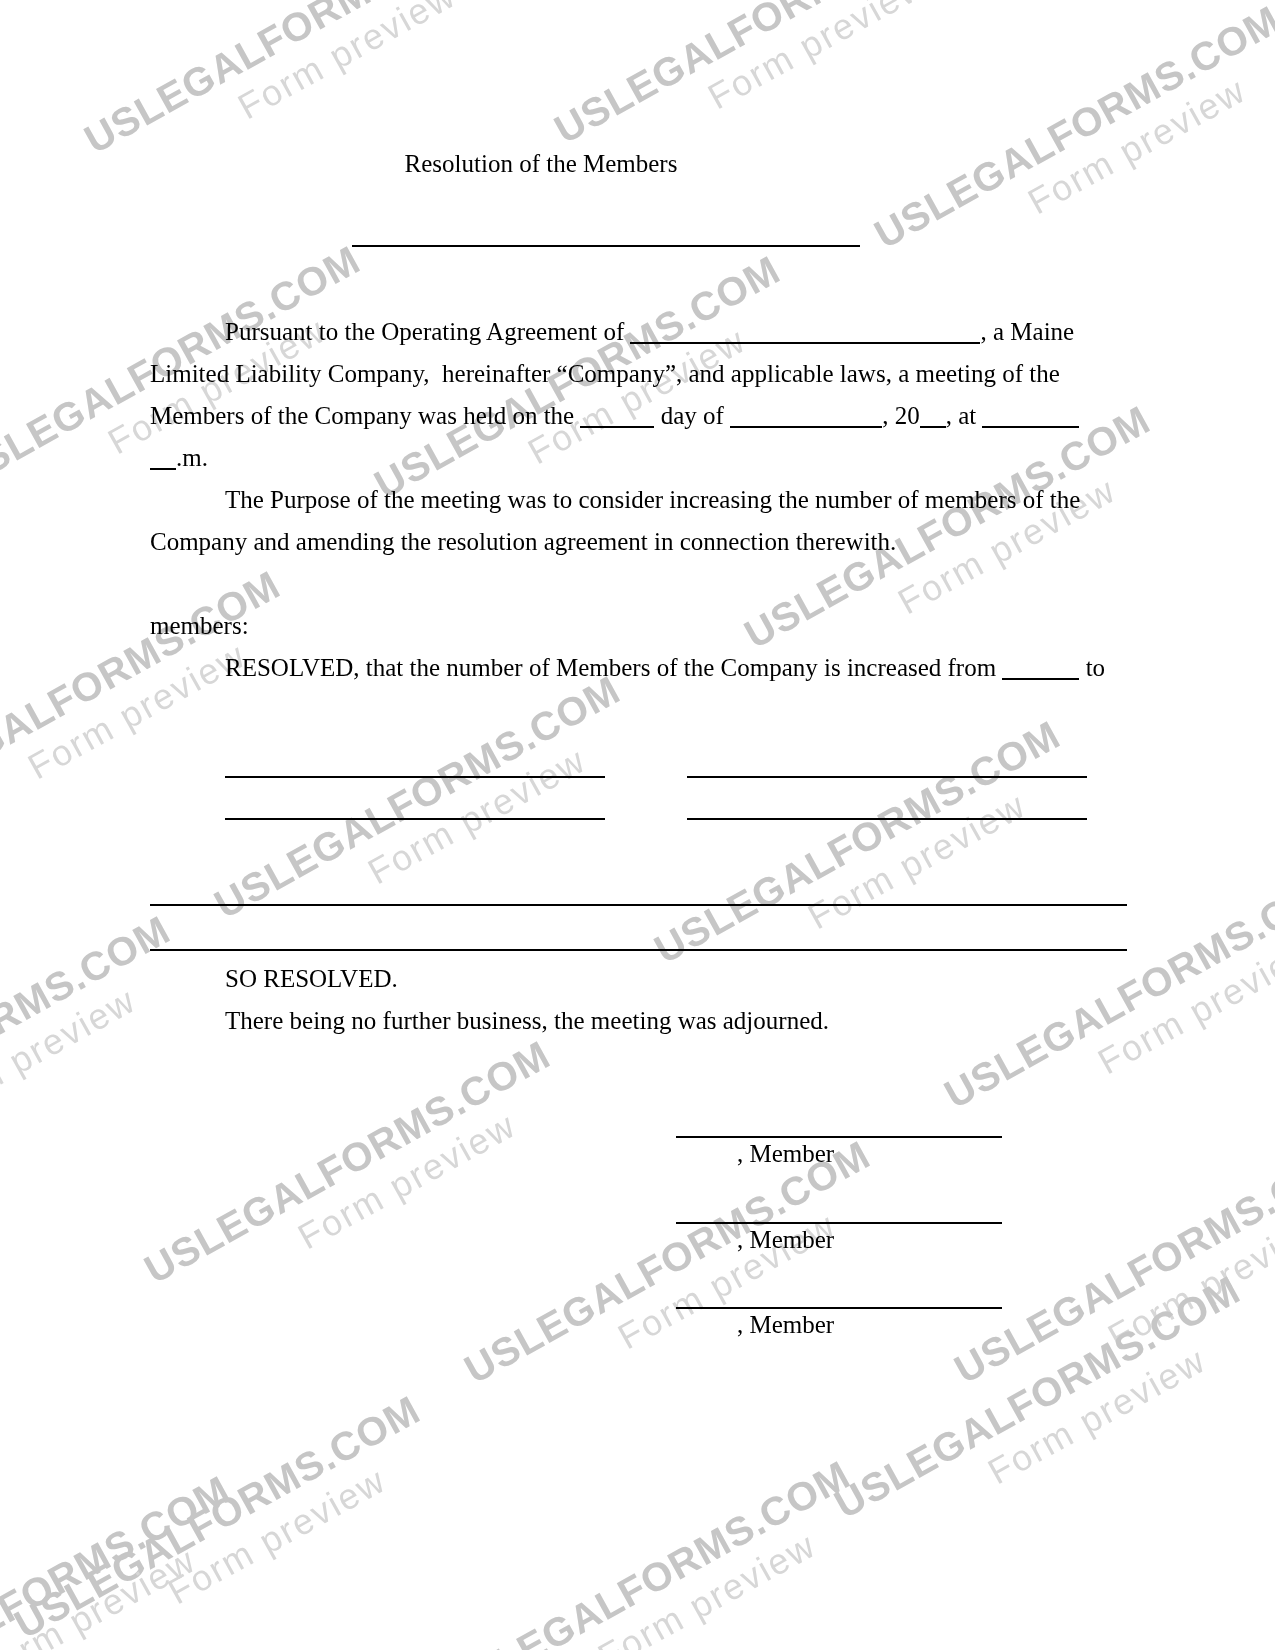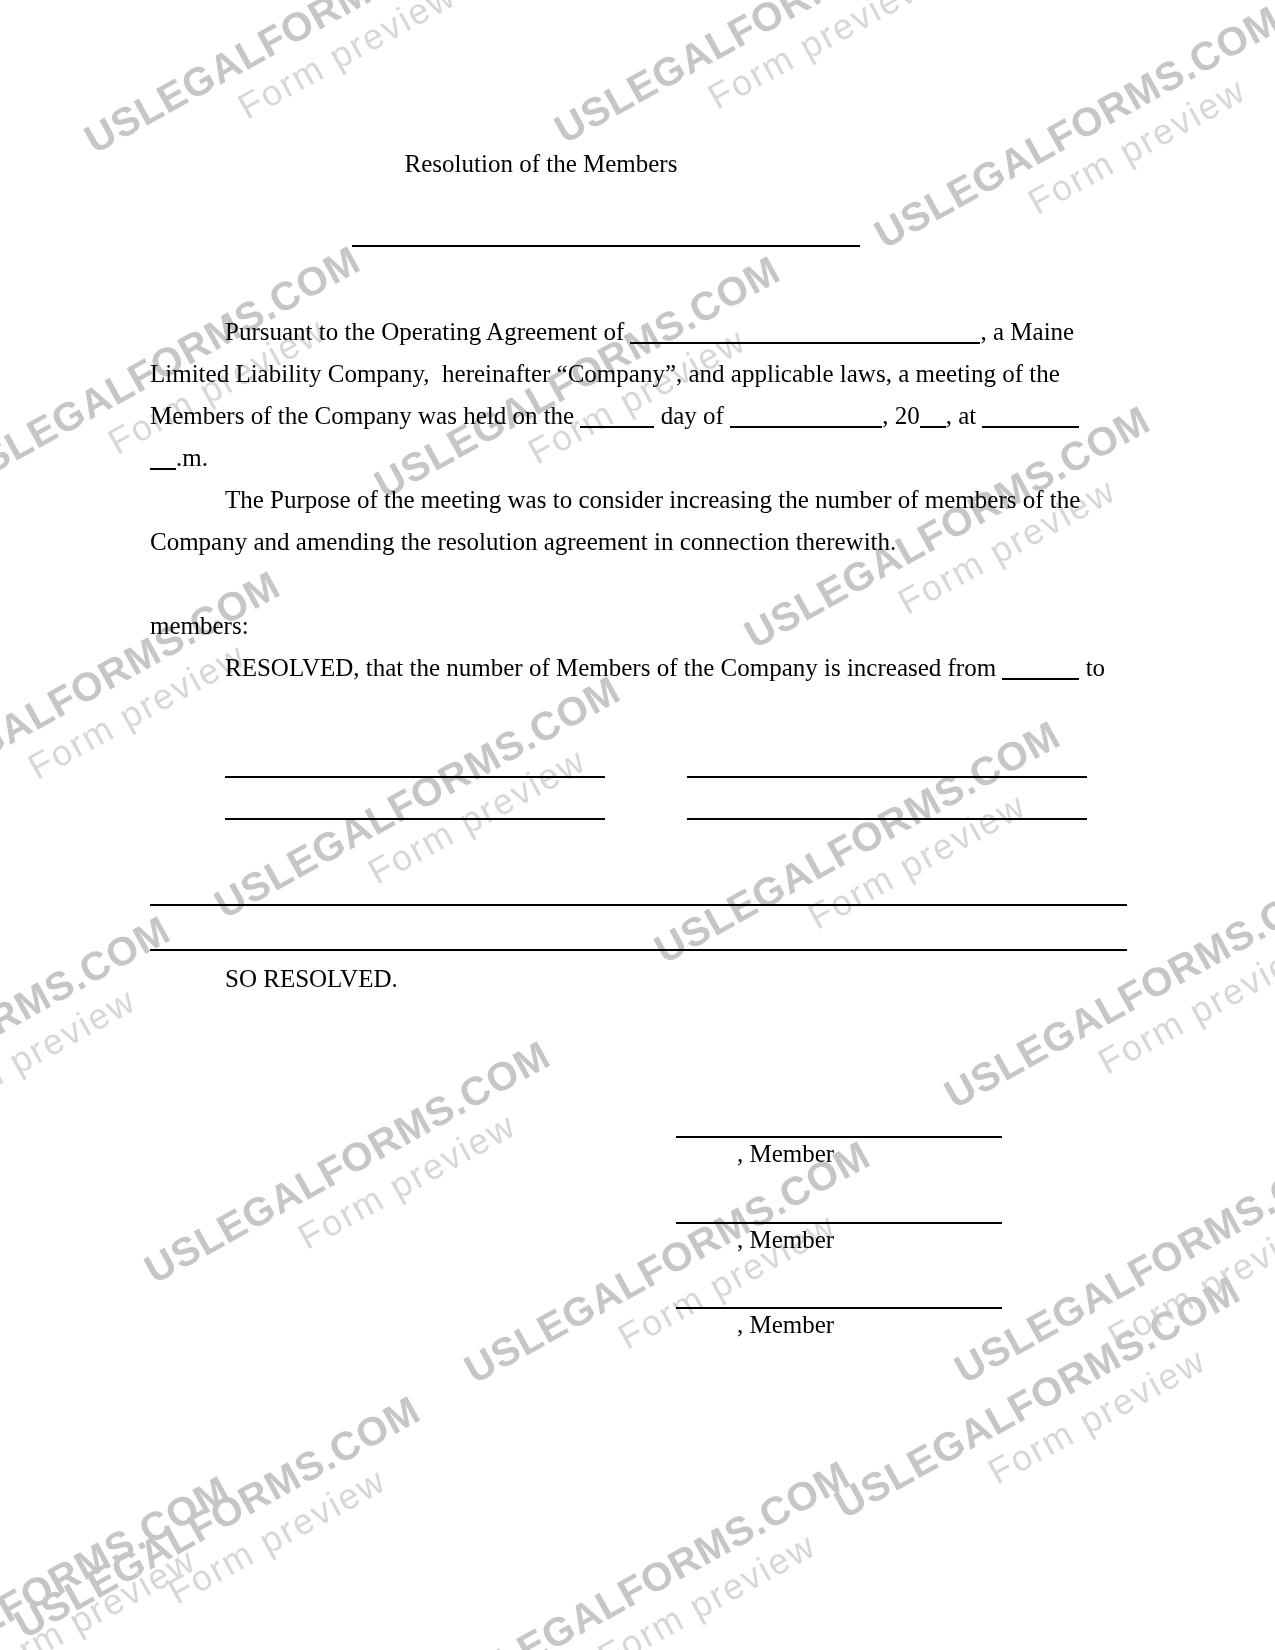--- a/index.html
+++ b/index.html
@@ -155,20 +155,21 @@
 
   <div class="rule" style="top:776px;left:225px;width:380px"></div>
   <div class="rule" style="top:776px;left:687px;width:400px"></div>
   <div class="rule" style="top:818px;left:225px;width:380px"></div>
   <div class="rule" style="top:818px;left:687px;width:400px"></div>
 
   <div class="rule" style="top:904px;left:150px;width:977px"></div>
   <div class="rule" style="top:949px;left:150px;width:977px"></div>
 
   <div class="tline indent" style="top:964px">SO RESOLVED.</div>
+  <div class="tline indent" style="top:1006px">There being no further business, the meeting was adjourned.</div>
 
   <div class="rule" style="top:1136px;left:676px;width:326px"></div>
   <div class="tline" style="top:1139px;left:737px">, Member</div>
 
   <div class="rule" style="top:1222px;left:676px;width:326px"></div>
   <div class="tline" style="top:1225px;left:737px">, Member</div>
 
   <div class="rule" style="top:1307px;left:676px;width:326px"></div>
   <div class="tline" style="top:1310px;left:737px">, Member</div>
 

